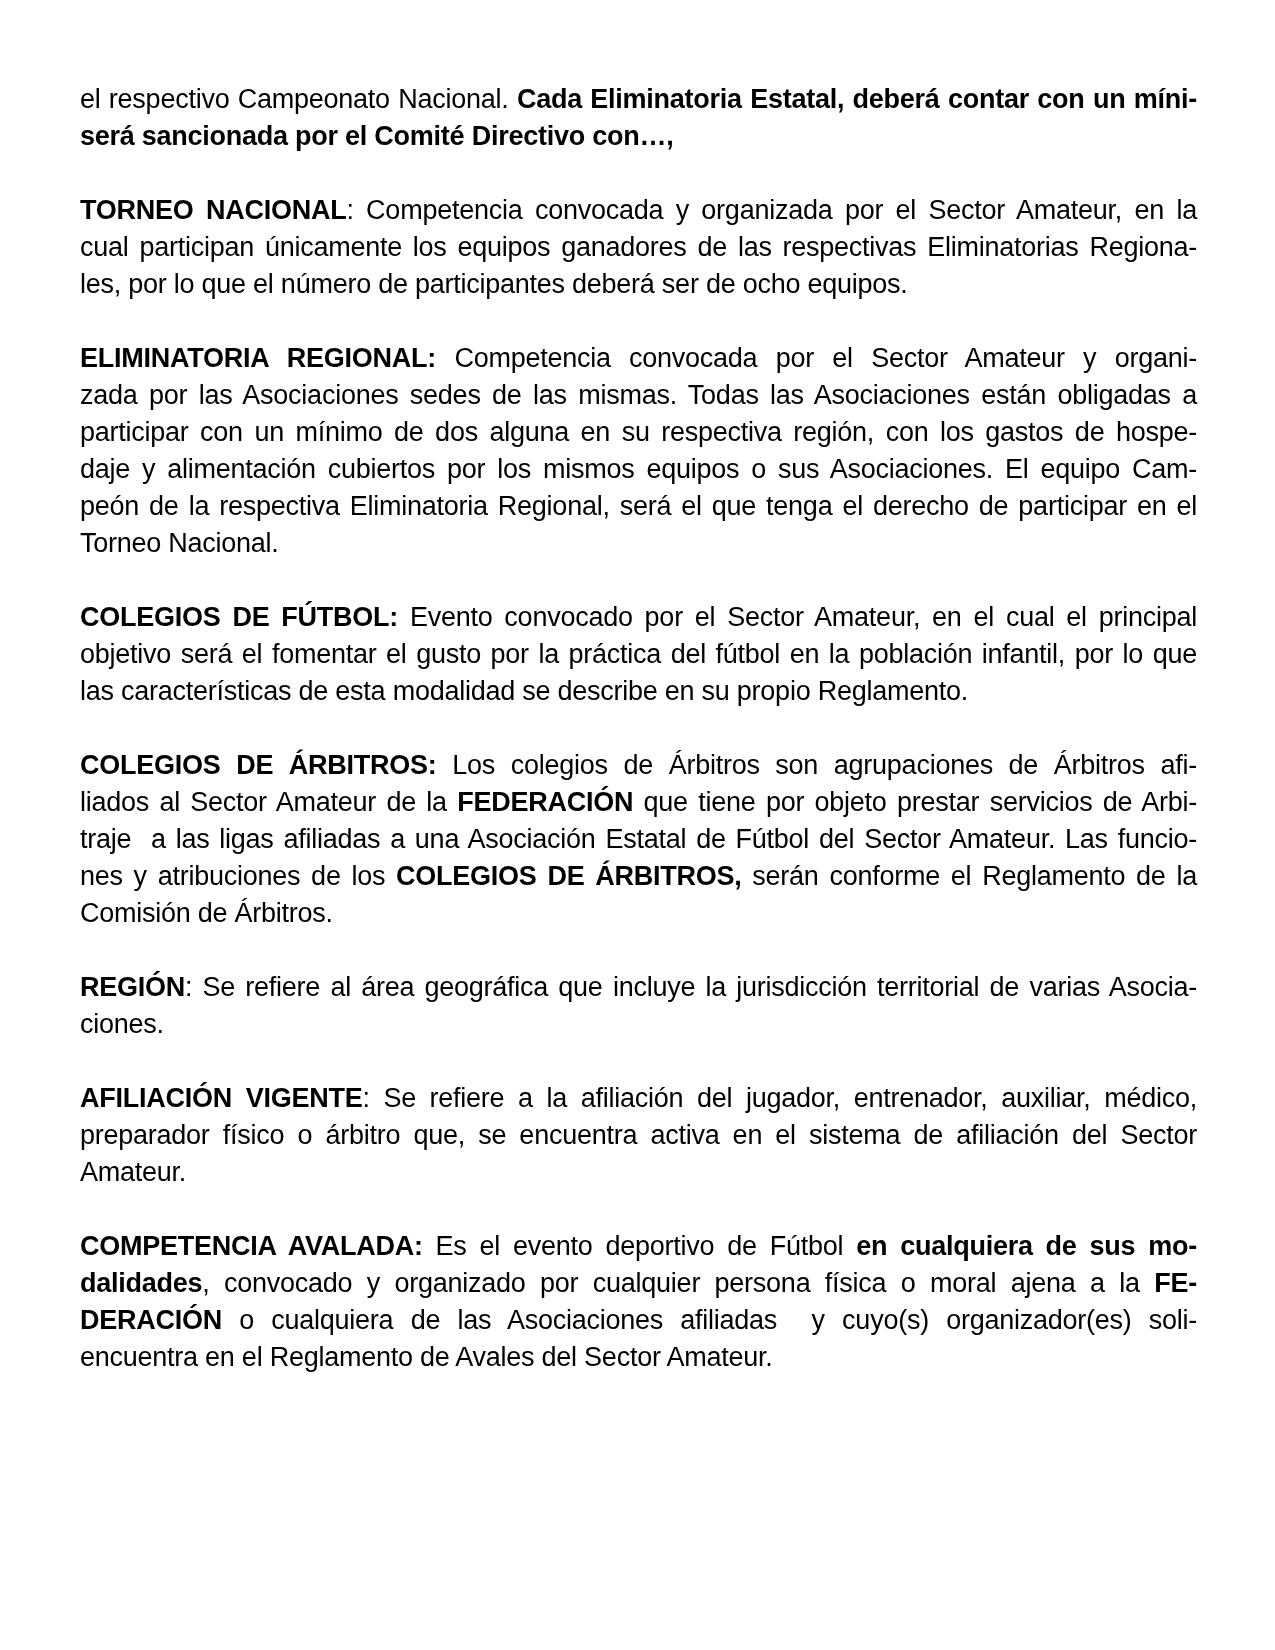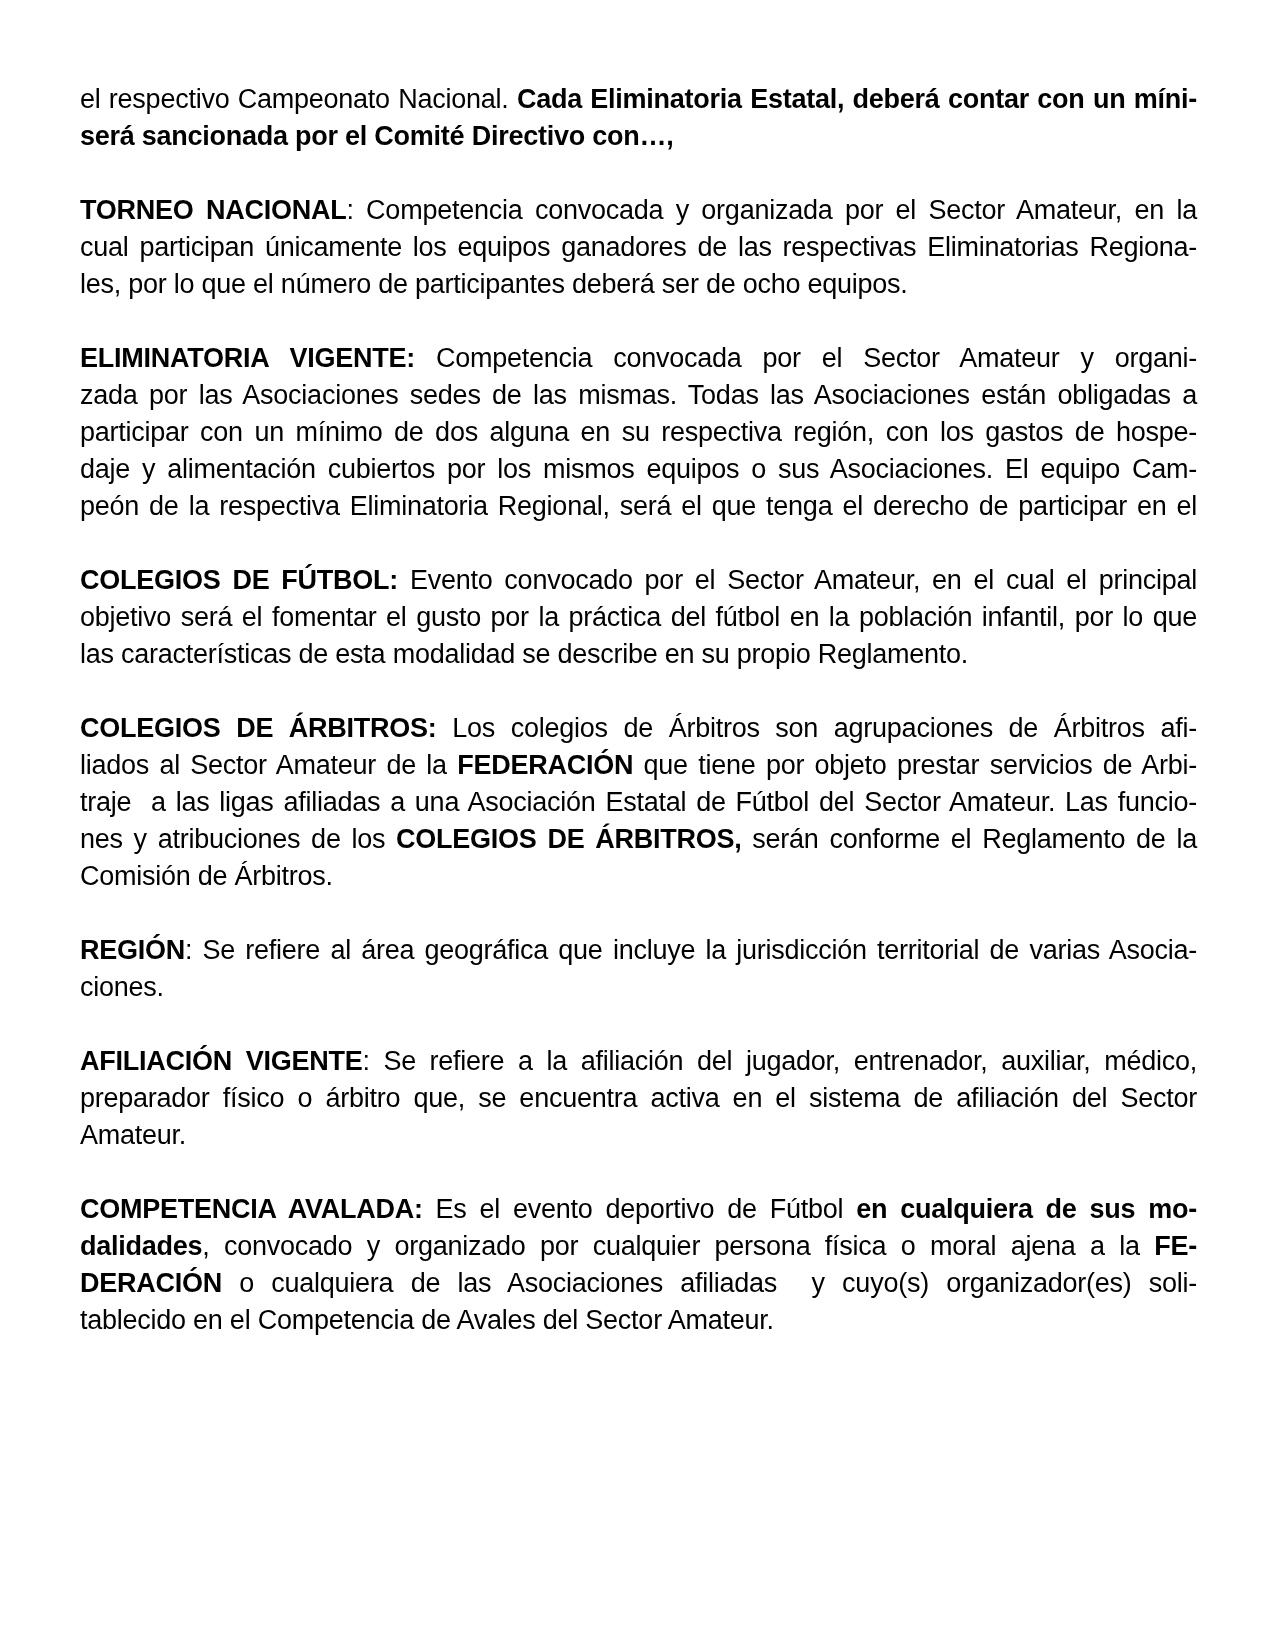--- a/index.html
+++ b/index.html
@@ -46,25 +46,26 @@
       <div class="para">
         <div class="line"><span class="seg">el respectivo Campeonato Nacional. </span><span class="seg bold">Cada Eliminatoria Estatal, deberá contar con un míni-</span></div>
         <div class="line last"><span class="seg bold">será sancionada por el Comité Directivo con…,</span></div>
       </div>
       <div class="para">
         <div class="line"><span class="seg bold">TORNEO NACIONAL</span><span class="seg">: Competencia convocada y organizada por el Sector Amateur, en la</span></div>
         <div class="line"><span class="seg">cual participan únicamente los equipos ganadores de las respectivas Eliminatorias Regiona-</span></div>
         <div class="line last"><span class="seg">les, por lo que el número de participantes deberá ser de ocho equipos.</span></div>
       </div>
       <div class="para">
-        <div class="line"><span class="seg bold">ELIMINATORIA VIGENTE:</span><span class="seg"> Competencia convocada por el Sector Amateur y organi-</span></div>
+        <div class="line"><span class="seg bold">ELIMINATORIA REGIONAL:</span><span class="seg"> Competencia convocada por el Sector Amateur y organi-</span></div>
         <div class="line"><span class="seg">zada por las Asociaciones sedes de las mismas. Todas las Asociaciones están obligadas a</span></div>
         <div class="line"><span class="seg">participar con un mínimo de dos alguna en su respectiva región, con los gastos de hospe-</span></div>
         <div class="line"><span class="seg">daje y alimentación cubiertos por los mismos equipos o sus Asociaciones. El equipo Cam-</span></div>
         <div class="line"><span class="seg">peón de la respectiva Eliminatoria Regional, será el que tenga el derecho de participar en el</span></div>
+        <div class="line last"><span class="seg">Torneo Nacional.</span></div>
       </div>
       <div class="para">
         <div class="line"><span class="seg bold">COLEGIOS DE FÚTBOL:</span><span class="seg"> Evento convocado por el Sector Amateur, en el cual el principal</span></div>
         <div class="line"><span class="seg">objetivo será el fomentar el gusto por la práctica del fútbol en la población infantil, por lo que</span></div>
         <div class="line last"><span class="seg">las características de esta modalidad se describe en su propio Reglamento.</span></div>
       </div>
       <div class="para">
         <div class="line"><span class="seg bold">COLEGIOS DE ÁRBITROS:</span><span class="seg"> Los colegios de Árbitros son agrupaciones de Árbitros afi-</span></div>
         <div class="line"><span class="seg">liados al Sector Amateur de la </span><span class="seg bold">FEDERACIÓN</span><span class="seg"> que tiene por objeto prestar servicios de Arbi-</span></div>
         <div class="line"><span class="seg">traje  a las ligas afiliadas a una Asociación Estatal de Fútbol del Sector Amateur. Las funcio-</span></div>
@@ -77,16 +78,16 @@
       </div>
       <div class="para">
         <div class="line"><span class="seg bold">AFILIACIÓN VIGENTE</span><span class="seg">: Se refiere a la afiliación del jugador, entrenador, auxiliar, médico,</span></div>
         <div class="line"><span class="seg">preparador físico o árbitro que, se encuentra activa en el sistema de afiliación del Sector</span></div>
         <div class="line last"><span class="seg">Amateur.</span></div>
       </div>
       <div class="para">
         <div class="line"><span class="seg bold">COMPETENCIA AVALADA:</span><span class="seg"> Es el evento deportivo de Fútbol </span><span class="seg bold">en cualquiera de sus mo-</span></div>
         <div class="line"><span class="seg bold">dalidades</span><span class="seg">, convocado y organizado por cualquier persona física o moral ajena a la </span><span class="seg bold">FE-</span></div>
         <div class="line"><span class="seg bold">DERACIÓN</span><span class="seg"> o cualquiera de las Asociaciones afiliadas  y cuyo(s) organizador(es) soli-</span></div>
-        <div class="line last"><span class="seg">tablecido en el Competencia de Avales del Sector Amateur.</span></div>
+        <div class="line last"><span class="seg">encuentra en el Reglamento de Avales del Sector Amateur.</span></div>
       </div>
     </section>
 </main>
 
 </body></html>

